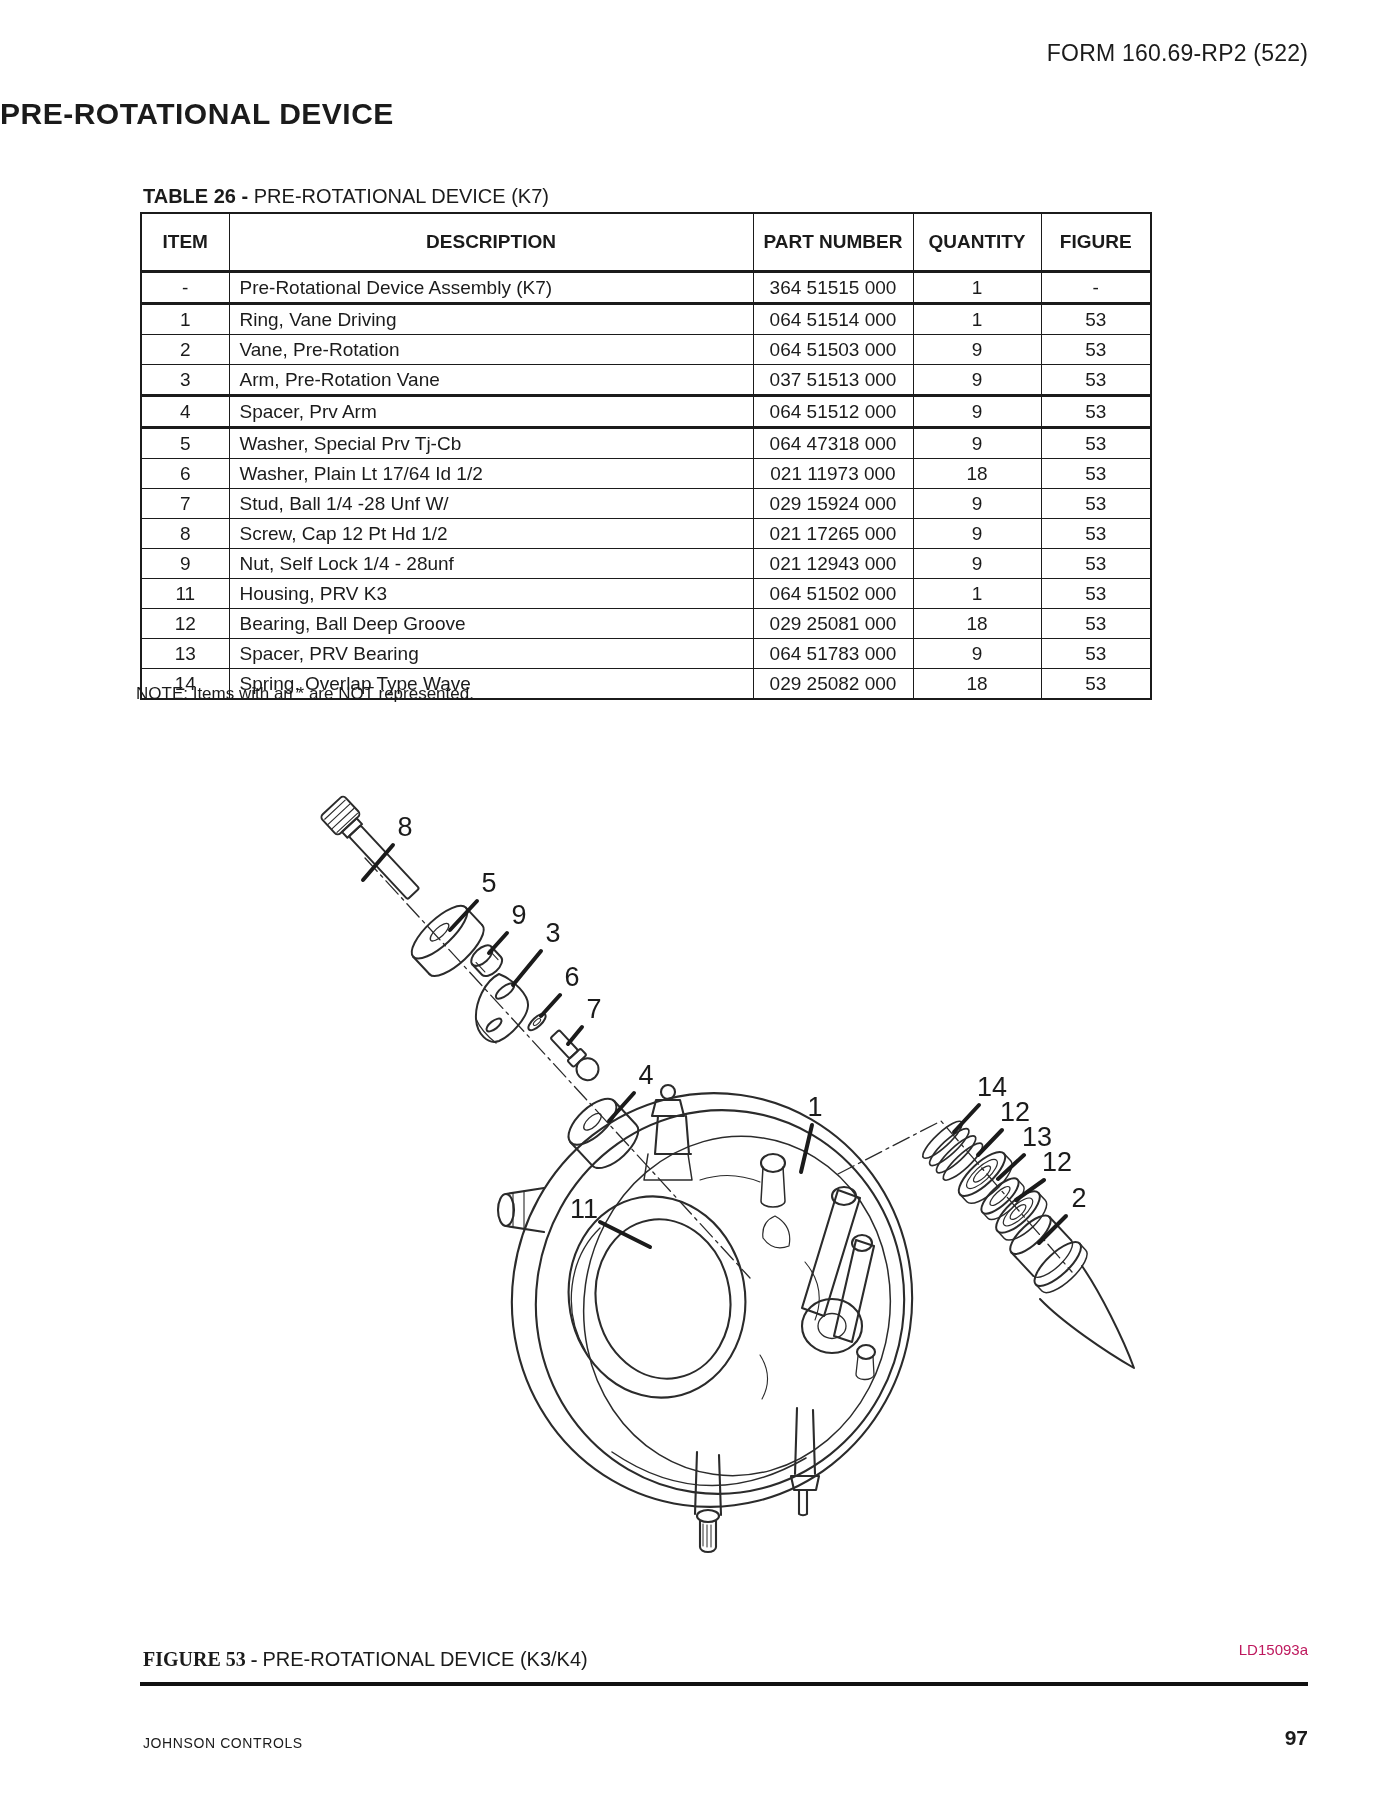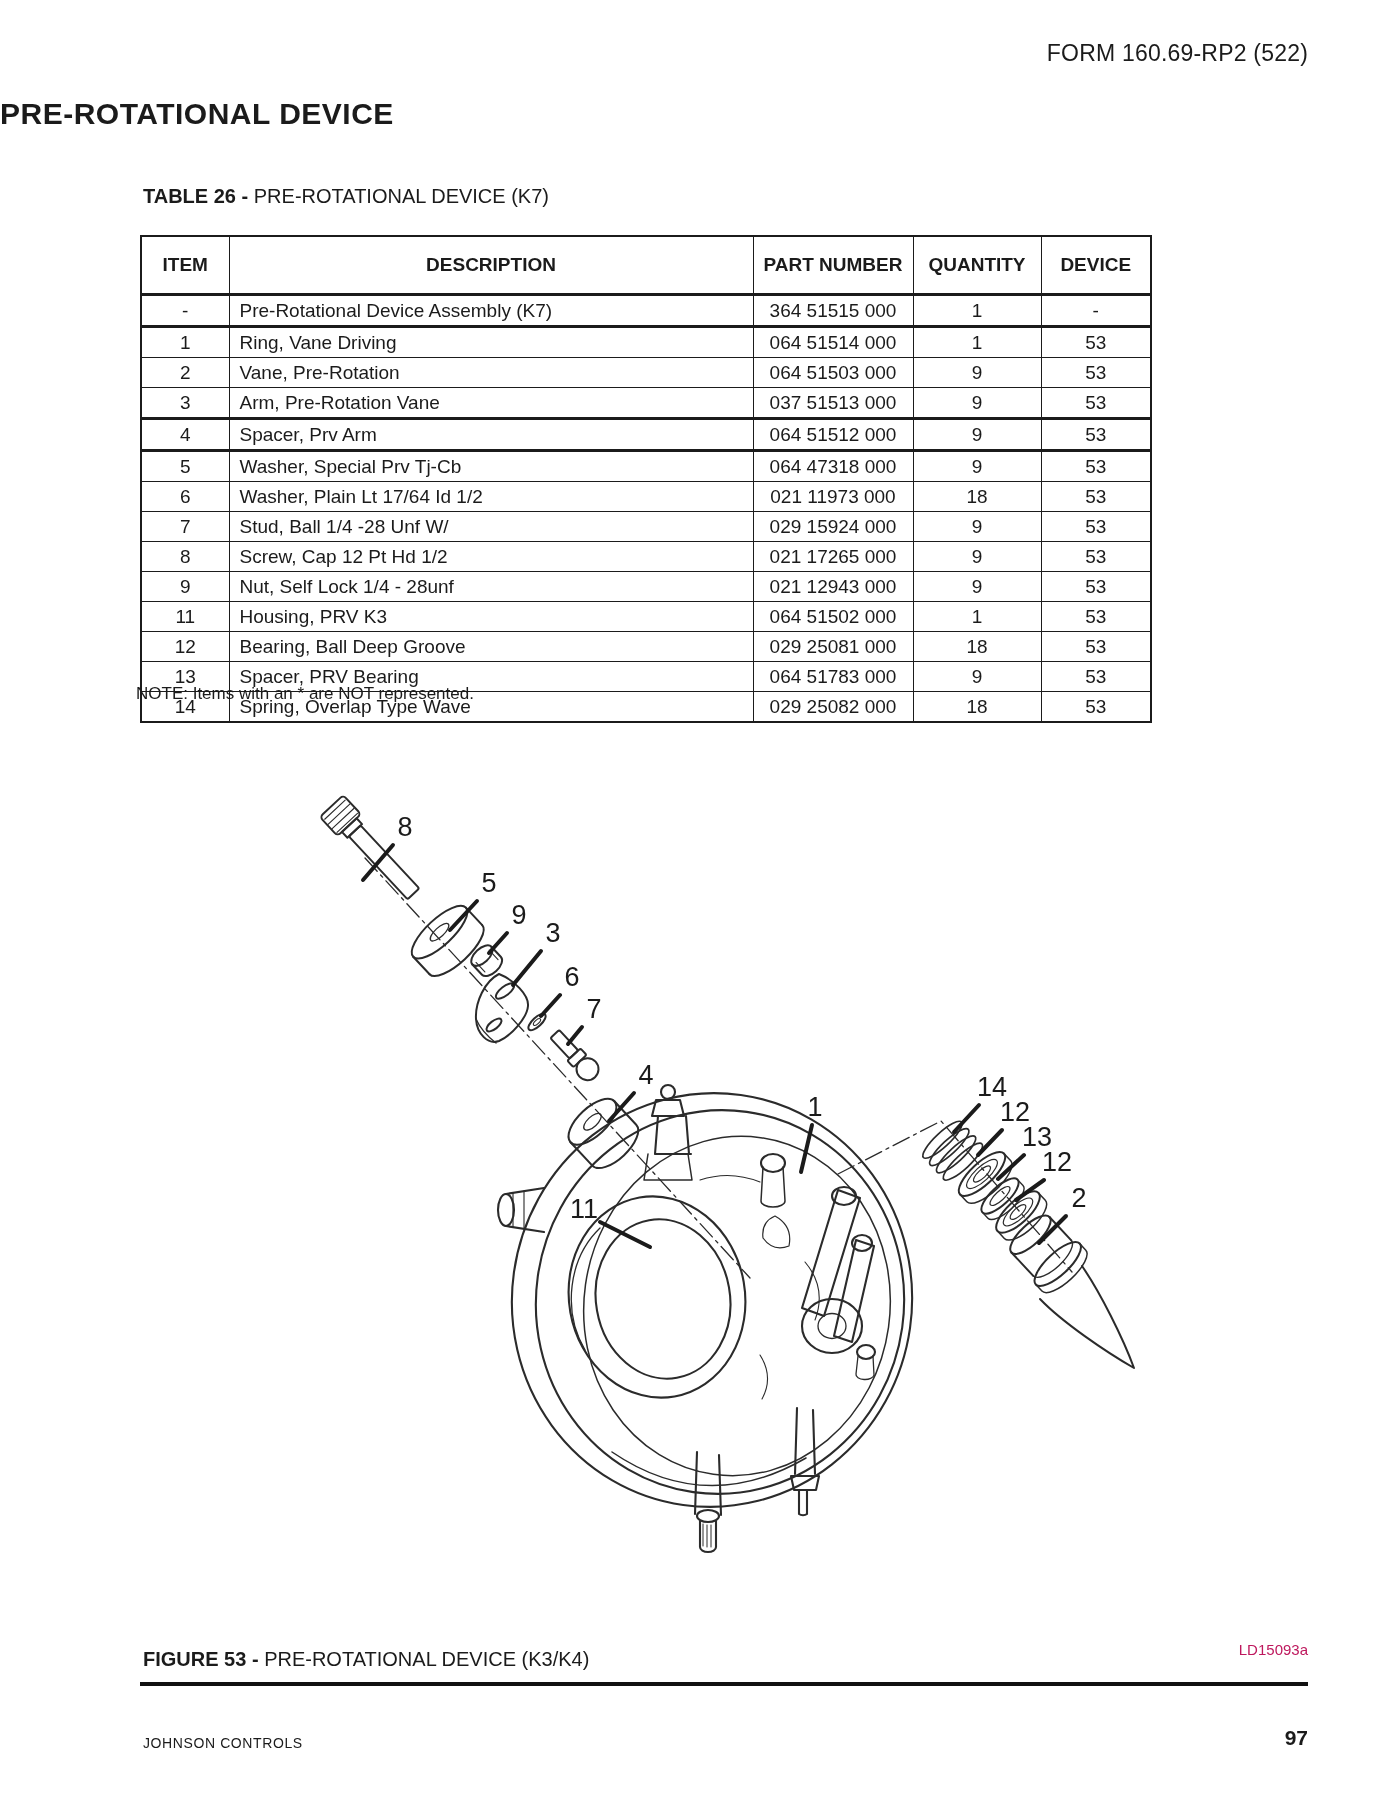--- a/index.html
+++ b/index.html
@@ -17,39 +17,39 @@
   .parts-table{
     position:absolute;top:212px;left:140px;width:1010px;
     border-collapse:collapse;table-layout:fixed;
     font-size:19px;
   }
   .parts-table th,.parts-table td{
     border:1.5px solid #1b1b1b;
     padding:0 10px;text-align:center;vertical-align:middle;
     overflow:hidden;white-space:nowrap;
   }
-  .parts-table{border:2.5px solid #1b1b1b;margin-top:23px;}
+  .parts-table{border:2.5px solid #1b1b1b;}
   .parts-table thead th{
     font-weight:bold;height:56px;white-space:normal;line-height:1.2;
     border-bottom:3px solid #1b1b1b;
   }
   .parts-table tbody td{height:29px;}
   .parts-table td.desc{text-align:left;}
   .parts-table col.c-item{width:88px;}
   .parts-table col.c-desc{width:524px;}
   .parts-table col.c-part{width:160px;}
   .parts-table col.c-qty{width:128px;}
   .parts-table col.c-fig{width:110px;}
   .parts-table tbody tr:nth-child(1) td,
   .parts-table tbody tr:nth-child(4) td,
   .parts-table tbody tr:nth-child(5) td{border-bottom-width:3px;}
   .table-note{position:absolute;top:684px;left:136px;font-size:17px;}
   .figure-area{position:absolute;top:700px;left:0;width:1391px;height:945px;}
   .figure-caption{position:absolute;top:1648px;left:143px;font-size:20px;}
-  .figure-caption .cap-bold{font-weight:bold;}
+  .figure-caption .cap-bold{font-weight:bold;font-family:Liberation Serif, serif;}
   .drawing-code{position:absolute;top:1641px;right:83px;font-size:15px;color:#be185d;}
   .footer-rule{position:absolute;top:1682px;left:140px;width:1168px;height:4px;background:#111;}
   .footer-left{position:absolute;top:1735px;left:143px;font-size:14px;letter-spacing:.6px;}
   .page-number{position:absolute;top:1726px;right:83px;font-size:21px;font-weight:bold;}
   .callout-text{font-size:27px;fill:#1b1b1b;font-family:"Liberation Sans","DejaVu Sans",sans-serif;}
 </style>
 </head>
 <body>
 
 <div class="page">
@@ -69,21 +69,21 @@
         <col class="c-part">
         <col class="c-qty">
         <col class="c-fig">
     </colgroup>
     <thead>
       <tr>
         <th>ITEM</th>
         <th>DESCRIPTION</th>
         <th>PART NUMBER</th>
         <th>QUANTITY</th>
-        <th>DEVICE</th>
+        <th>FIGURE</th>
       </tr>
     </thead>
     <tbody>
         <tr>
           <td>-</td>
           <td class="desc">Pre-Rotational Device Assembly (K7)</td>
           <td>364 51515 000</td>
           <td>1</td>
           <td>-</td>
         </tr>

